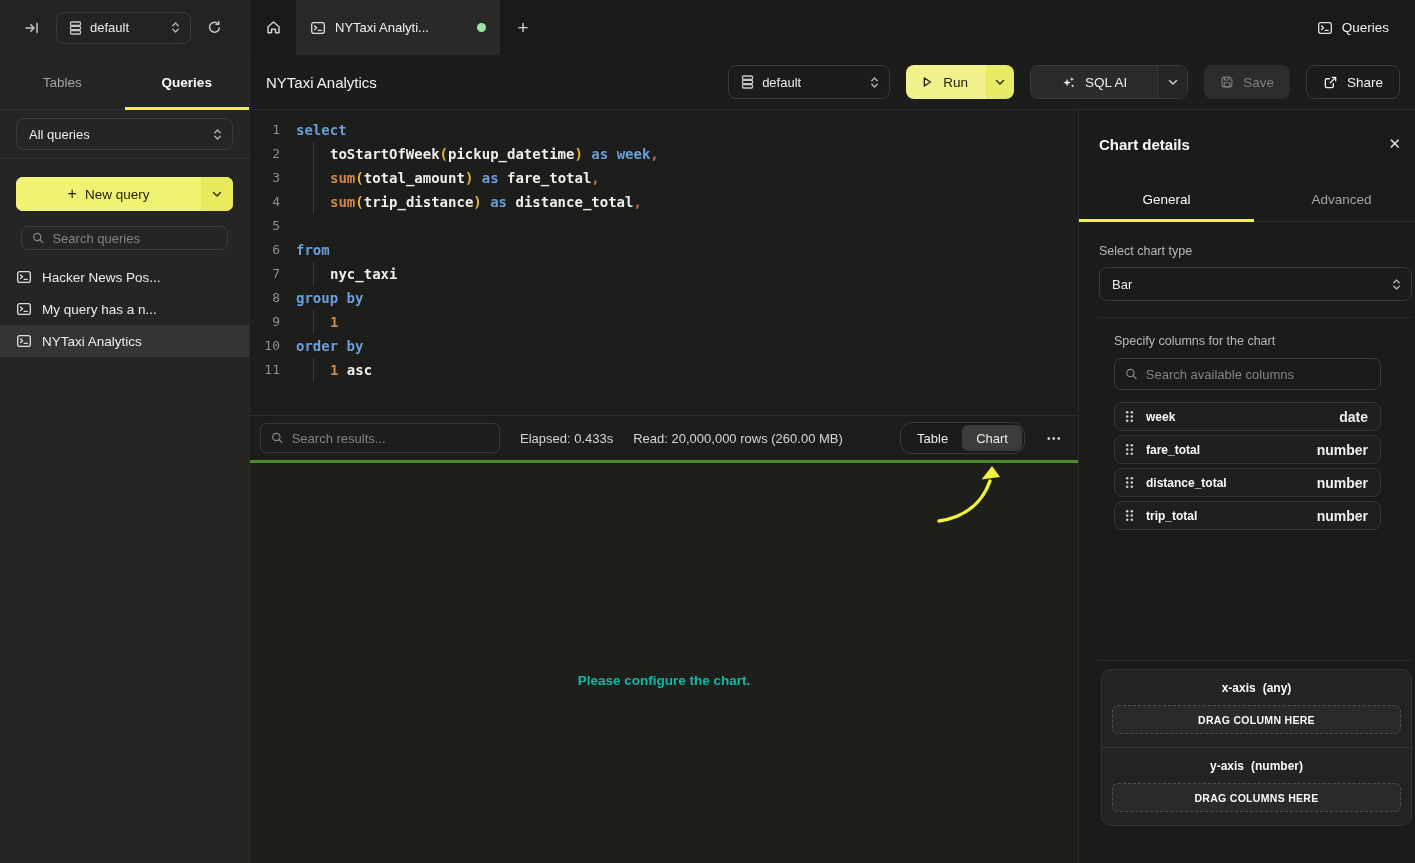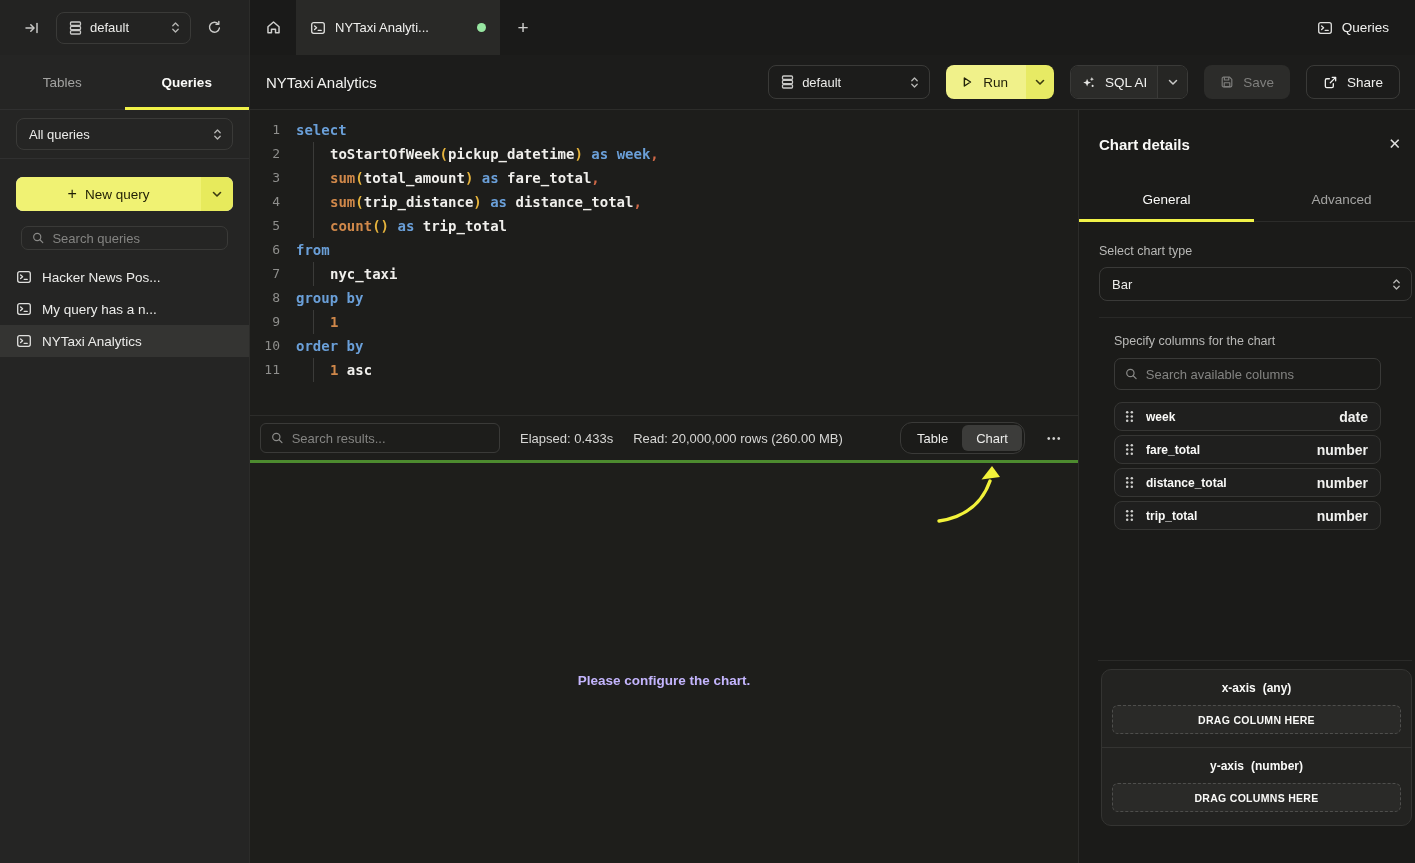--- a/index.html
+++ b/index.html
@@ -58,21 +58,21 @@
 
   
   .main { flex:1; display:flex; flex-direction:column; min-width:0; }
   .main-toolbar { height:55px; flex:none; display:flex; align-items:center; background:#1c1c1b; border-bottom:1px solid #2c2c2a; padding:0 15px 0 16px; gap:16px; }
   .doc-title { font-size:15px; font-weight:500; color:#f2f2f0; flex:1; }
   .db-select-main { width:162px; height:34px; }
   .split-btn { height:34px; display:flex; align-items:stretch; border-radius:8px; overflow:hidden; cursor:pointer; }
   .run-btn .sb-main { display:flex; align-items:center; gap:9px; padding:0 18px 0 14px; background:#f0f18a; color:#23230a; font-size:13.5px; font-weight:500; }
   .run-btn .sb-caret { width:28px; display:flex; align-items:center; justify-content:center; background:#e7ea64; color:#3a3a10; }
   .ai-btn { border:1px solid #3a3a38; }
-  .ai-btn .sb-main { display:flex; align-items:center; gap:9px; padding:0 10px; background:#2b2b29; color:#f0f0ee; font-size:13.5px; }
+  .ai-btn .sb-main { display:flex; align-items:center; gap:9px; padding:0 30px; background:#2b2b29; color:#f0f0ee; font-size:13.5px; }
   .ai-btn .sb-caret { width:30px; display:flex; align-items:center; justify-content:center; background:#262624; border-left:1px solid #3a3a38; color:#c9c9c7; }
   .save-btn { height:34px; display:flex; align-items:center; gap:9px; padding:0 16px; background:#2c2c2a; border:none; border-radius:8px; color:#7f7f7d; font-size:13.5px; cursor:default; font-family:inherit; }
   .share-btn { height:34px; display:flex; align-items:center; gap:9px; padding:0 16px; background:transparent; border:1px solid #3a3a38; border-radius:8px; color:#f0f0ee; font-size:13.5px; cursor:pointer; font-family:inherit; }
 
   .main-body { flex:1; display:flex; min-height:0; }
   .editor-col { width:828px; flex:none; display:flex; flex-direction:column; background:#1d1d1b; }
 
   
   .sql-editor { height:305px; flex:none; padding:8px 0 0 8px; font-family:"DejaVu Sans Mono",monospace; font-size:14px; font-weight:700; overflow:hidden; cursor:text; }
   .code-line { display:flex; line-height:24px; }
@@ -94,21 +94,21 @@
   .seg-spacer { flex:1; }
   .seg-control { display:flex; align-items:center; height:32px; border:1px solid #3a3a38; border-radius:12px; background:#1b1b19; padding:2px; }
   .seg { height:26px; padding:0 14px; display:flex; align-items:center; border:none; background:none; border-radius:6px; color:#ececea; font-size:13px; cursor:pointer; font-family:inherit; }
   .seg.active { background:#3c3c3a; font-weight:500; }
   .more-btn { background:none; border:none; color:#cfcfcd; font-size:10px; letter-spacing:1.5px; cursor:pointer; padding:6px 2px; }
 
   .green-divider { height:3px; flex:none; background:#4d8b2f; cursor:row-resize; }
 
   
   .chart-area { flex:1; position:relative; background:#1e1e1b; display:flex; align-items:center; justify-content:center; }
-  .chart-message { font-weight:700; font-size:13.5px; color:#c4b5fd;margin-top:35px; }
+  .chart-message { font-weight:700; font-size:13.5px; color:#14b8a6;margin-top:35px; }
   .config-arrow { position:absolute; left:683px; top:2px; }
 
   
   .details-panel { width:351px; flex:none; background:#1b1b19; border-left:1px solid #2c2c2a; display:flex; flex-direction:column; }
   .panel-header { height:68px; flex:none; display:flex; align-items:center; justify-content:space-between; padding:0 28px 0 20px; }
   .panel-title { font-size:15px; font-weight:700; color:#fafaf8; }
   .panel-close { background:none; border:none; color:#e0e0de; font-size:15px; cursor:pointer; }
   .panel-tabs { height:44px; flex:none; display:flex; border-bottom:1px solid #2c2c2a; }
   .panel-tab { flex:1; background:none; border:none; color:#a3a3a1; font-size:13.5px; cursor:pointer; position:relative; font-family:inherit; }
   .panel-tab.active { color:#fafaf8; font-weight:500; }
@@ -335,21 +335,20 @@
               <div class="code-line">
                 <span class="ln">3</span>
                 <span class="code ind"><span class="tok-fn">sum</span><span class="tok-pa">(</span><span class="tok-id">total_amount</span><span class="tok-pa">)</span><span class="tok-id"> </span><span class="tok-kw">as</span><span class="tok-id"> fare_total</span><span class="tok-cm">,</span></span>
               </div>
               <div class="code-line">
                 <span class="ln">4</span>
                 <span class="code ind"><span class="tok-fn">sum</span><span class="tok-pa">(</span><span class="tok-id">trip_distance</span><span class="tok-pa">)</span><span class="tok-id"> </span><span class="tok-kw">as</span><span class="tok-id"> distance_total</span><span class="tok-cm">,</span></span>
               </div>
               <div class="code-line">
                 <span class="ln">5</span>
-                <span class="code ind"><span class="tok-fn">count</span><span class="tok-pa">()</span><span class="tok-id"> </span><span class="tok-kw">as</span><span class="tok-id"> trip_total</span></span>
               </div>
               <div class="code-line">
                 <span class="ln">6</span>
                 <span class="code"><span class="tok-kw">from</span></span>
               </div>
               <div class="code-line">
                 <span class="ln">7</span>
                 <span class="code ind"><span class="tok-id">nyc_taxi</span></span>
               </div>
               <div class="code-line">

